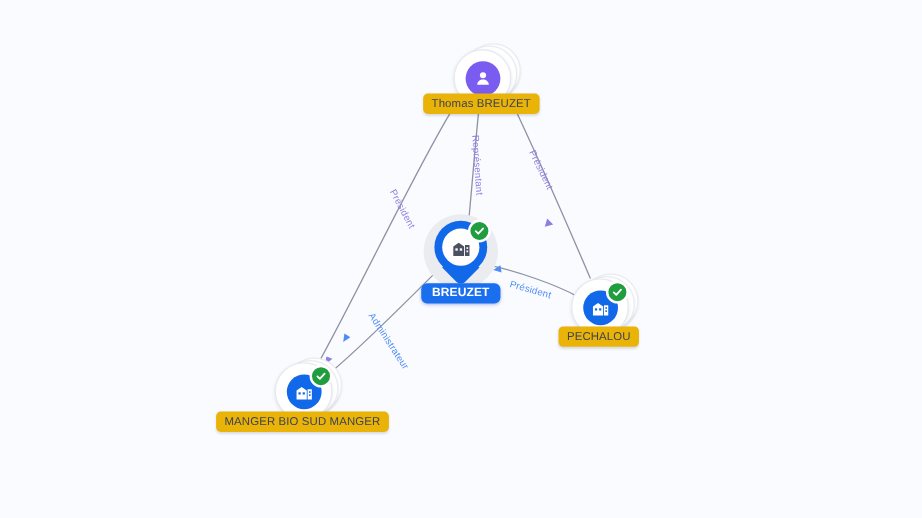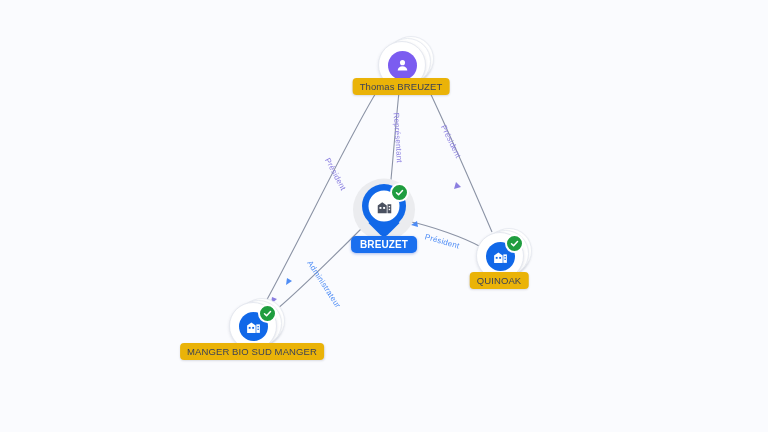--- a/index.html
+++ b/index.html
@@ -300,16 +300,16 @@
             </svg>
           </div>
           <div class="badge-check">
             <svg width="9" height="9" viewBox="0 0 24 24" fill="none" stroke="#ffffff" stroke-width="4" stroke-linecap="round" stroke-linejoin="round">
               <path d="M4 12.5 L9.5 18 L20 6.5"></path>
             </svg>
           </div>
         </div>
       </div>
     </div>
-    <div class="node-label" style="left:0; top:17px;">QUINOAK</div>
+    <div class="node-label" style="left:0; top:17px;">PECHALOU</div>
   </div>
 
 </div>
 
 </body></html>

